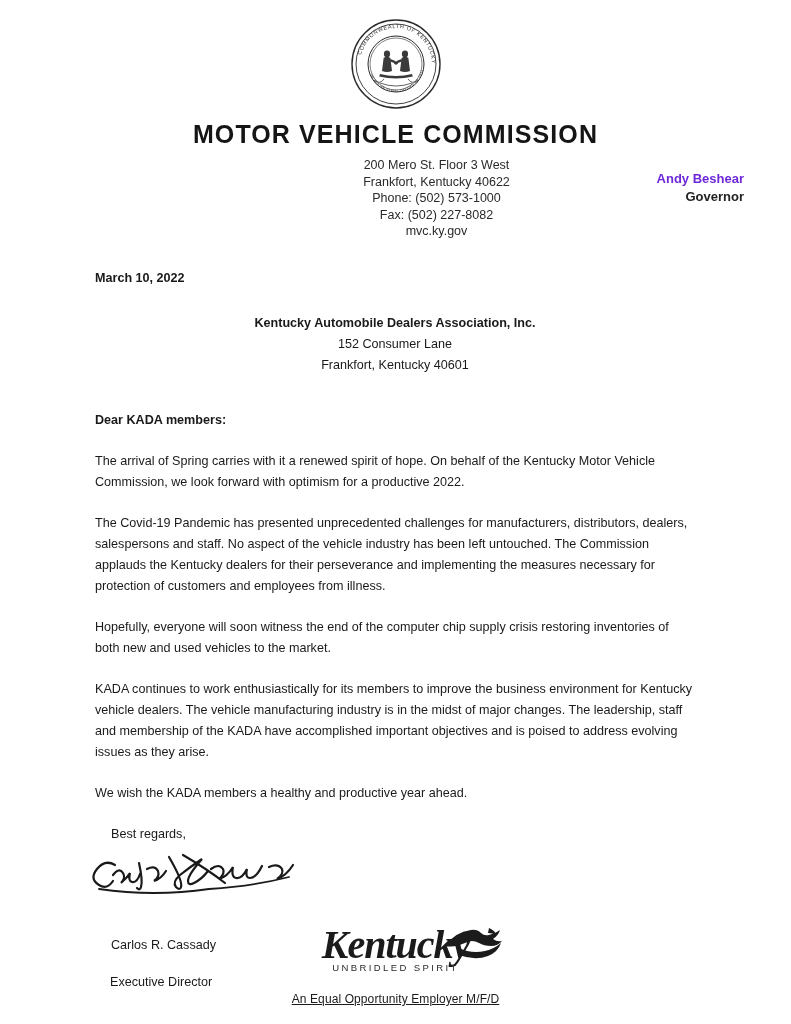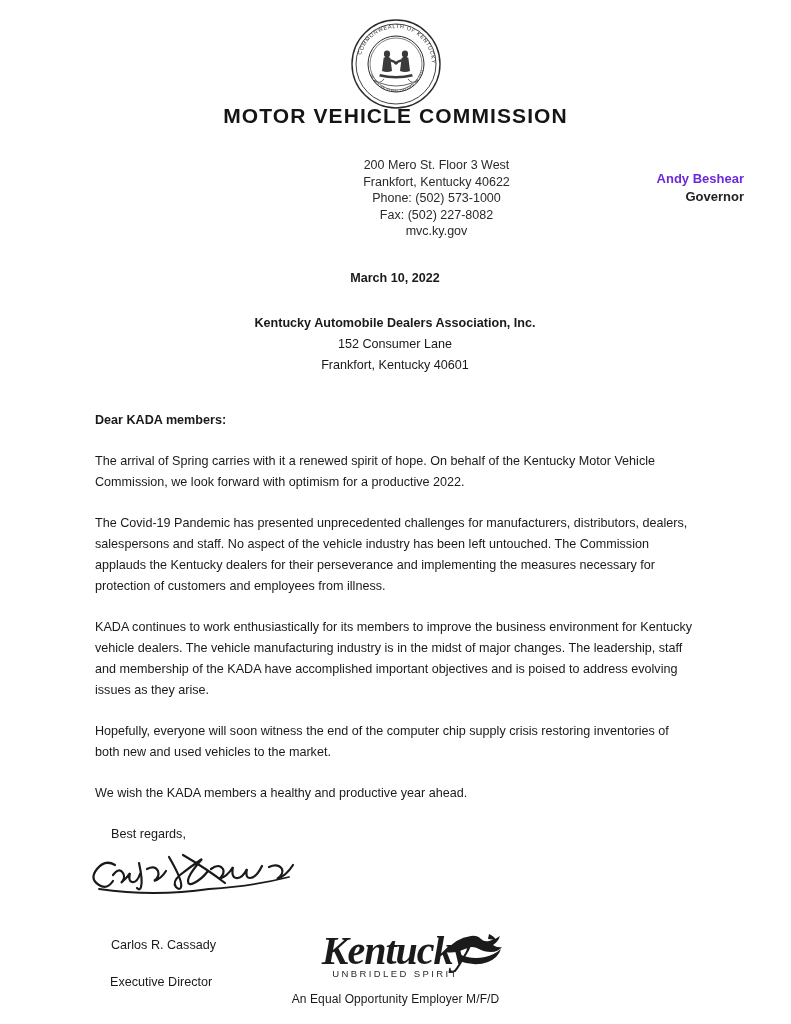--- a/index.html
+++ b/index.html
@@ -34,25 +34,25 @@
   .seal {
     width: 92px;
     height: 92px;
     position: relative;
   }
   .seal svg { display: block; }
 
   
   .title {
     position: absolute;
-    top: 104px;
-    left: 0;
-    width: 791px;
-    text-align: center;
-    font-size: 21px;
+    top: 120px;
+    left: 0;
+    width: 791px;
+    text-align: center;
+    font-size: 25px;
     font-weight: bold;
     letter-spacing: 1.1px;
     color: #151515;
     font-family: "Liberation Sans", sans-serif;
   }
 
   
   .addr {
     position: absolute;
     top: 157px;
@@ -80,21 +80,21 @@
   
   .body-block {
     position: absolute;
     top: 268px;
     left: 95px;
     width: 600px;
     font-size: 12.6px;
     line-height: 21px;
     color: #1a1a1a;
   }
-  .date { font-weight: bold; margin: 0 0 24px 0; text-align: center; }
+  .date { font-weight: bold; margin: 0 0 24px 0; }
   .recipient { margin: 0 0 34px 0; }
   .recipient .r-line { display: block; text-align: center; }
   .recipient .r-line.bold { font-weight: bold; }
   .salutation { font-weight: bold; margin: 0 0 20px 0; }
   p.para { margin: 0 0 20px 0; text-align: left; }
   .closing { margin: 16px; }
   .sign-name { margin: 16px; }
   .sign-title { margin: 15px; }
 
   
@@ -144,21 +144,23 @@
     text-align: center;
   }
   .horse {
     position: absolute;
     right: -6px;
     top: 2px;
   }
   .eeo {
     font-size: 12px;
     color: #1a1a1a;
+    margin-top: 6px;
     letter-spacing: 0.1px;
+    text-decoration: underline;
   }
 </style>
 </head>
 <body>
 
 <div class="page">
 
   <div class="seal-wrap">
     <div class="seal">
       <svg width="92" height="92" viewBox="0 0 92 92" xmlns="http://www.w3.org/2000/svg">
@@ -217,22 +219,22 @@
     <div class="recipient">
       <span class="r-line bold">Kentucky Automobile Dealers Association, Inc.</span>
       <span class="r-line">152 Consumer Lane</span>
       <span class="r-line">Frankfort, Kentucky 40601</span>
     </div>
 
     <div class="salutation">Dear KADA members:</div>
 
     <p class="para">The arrival of Spring carries with it a renewed spirit of hope.  On behalf of the Kentucky Motor Vehicle Commission, we look forward with optimism for a productive 2022.</p>
     <p class="para">The Covid-19 Pandemic has presented unprecedented challenges for manufacturers, distributors, dealers, salespersons and staff.  No aspect of the vehicle industry has been left untouched.  The Commission applauds the Kentucky dealers for their perseverance and implementing the measures necessary for protection of customers and employees from illness.</p>
+    <p class="para">Hopefully, everyone will soon witness the end of the computer chip supply crisis restoring inventories of both new and used vehicles to the market.</p>
     <p class="para">KADA continues to work enthusiastically for its members to improve the business environment for Kentucky vehicle dealers.  The vehicle manufacturing industry is in the midst of major changes.  The leadership, staff and membership of the KADA have accomplished important objectives and is poised to address evolving issues as they arise.</p>
-    <p class="para">Hopefully, everyone will soon witness the end of the computer chip supply crisis restoring inventories of both new and used vehicles to the market.</p>
     <p class="para">We wish the KADA members a healthy and productive year ahead.</p>
 
     <p class="closing">Best regards,</p>
 
     <div class="sig-area">
       <div class="sig-img">
         <svg width="240" height="62" viewBox="0 0 240 62" xmlns="http://www.w3.org/2000/svg">
           <g fill="none" stroke="#1a1a1a" stroke-width="2.2" stroke-linecap="round">
             <path d="M28 20 q-10 -6 -18 4 q-8 10 2 16 q8 5 14 -4"></path>
             <path d="M26 30 q6 -8 10 -2 q3 5 -2 10 q5 -4 9 -10 q-2 8 2 9 q5 1 8 -8"></path>

